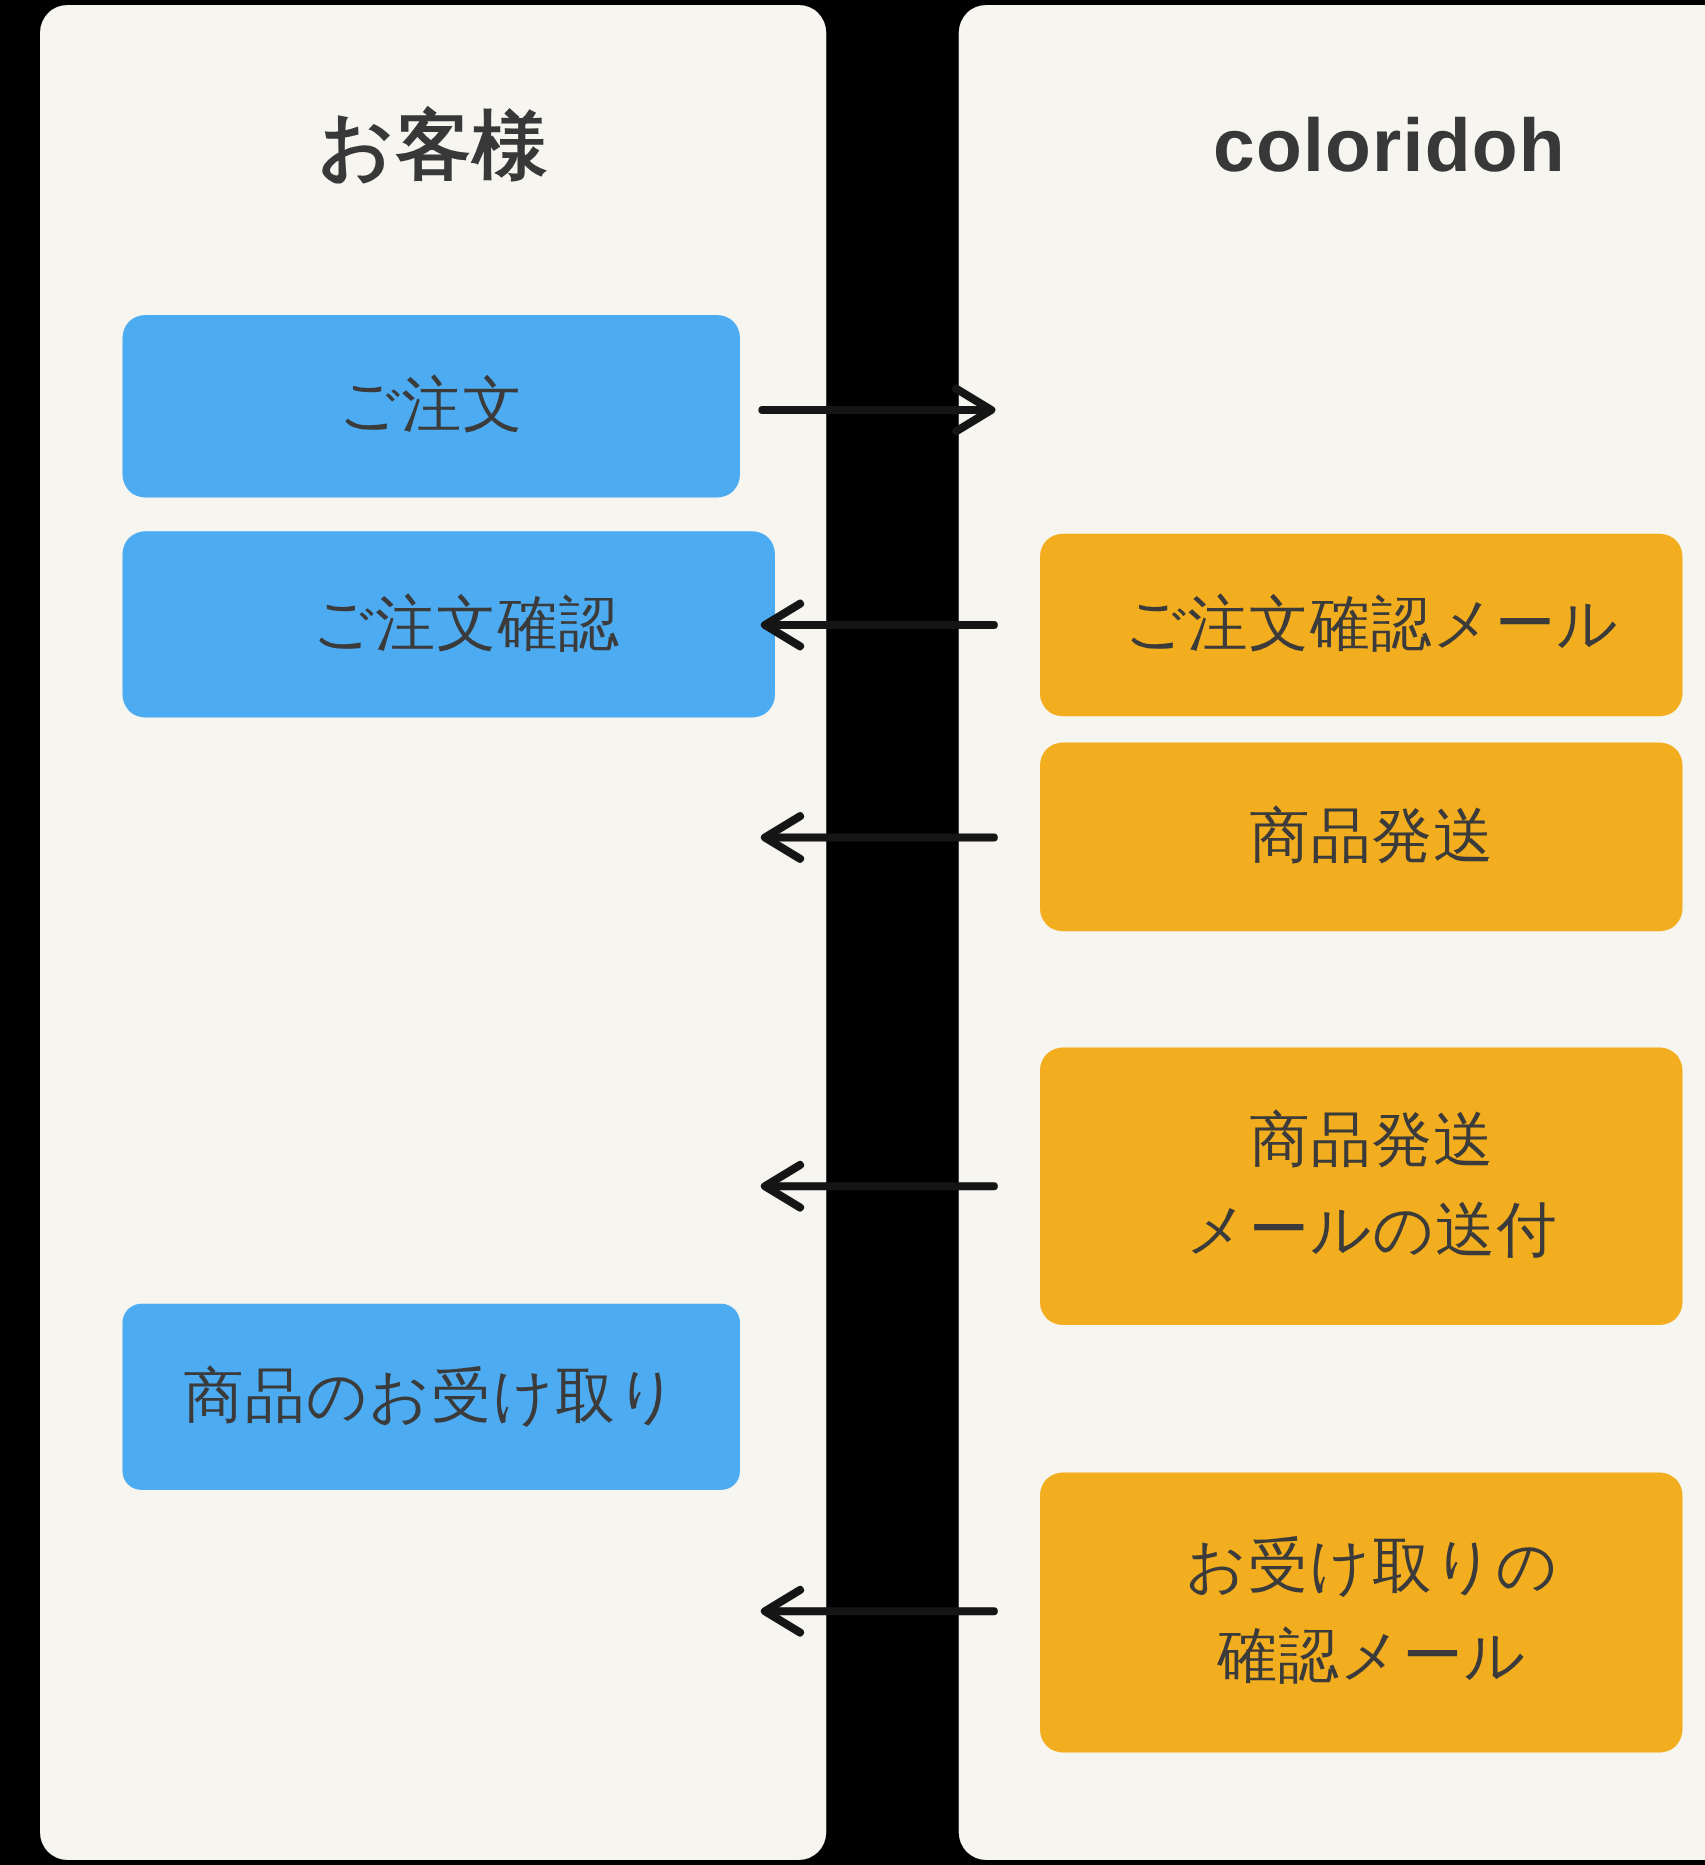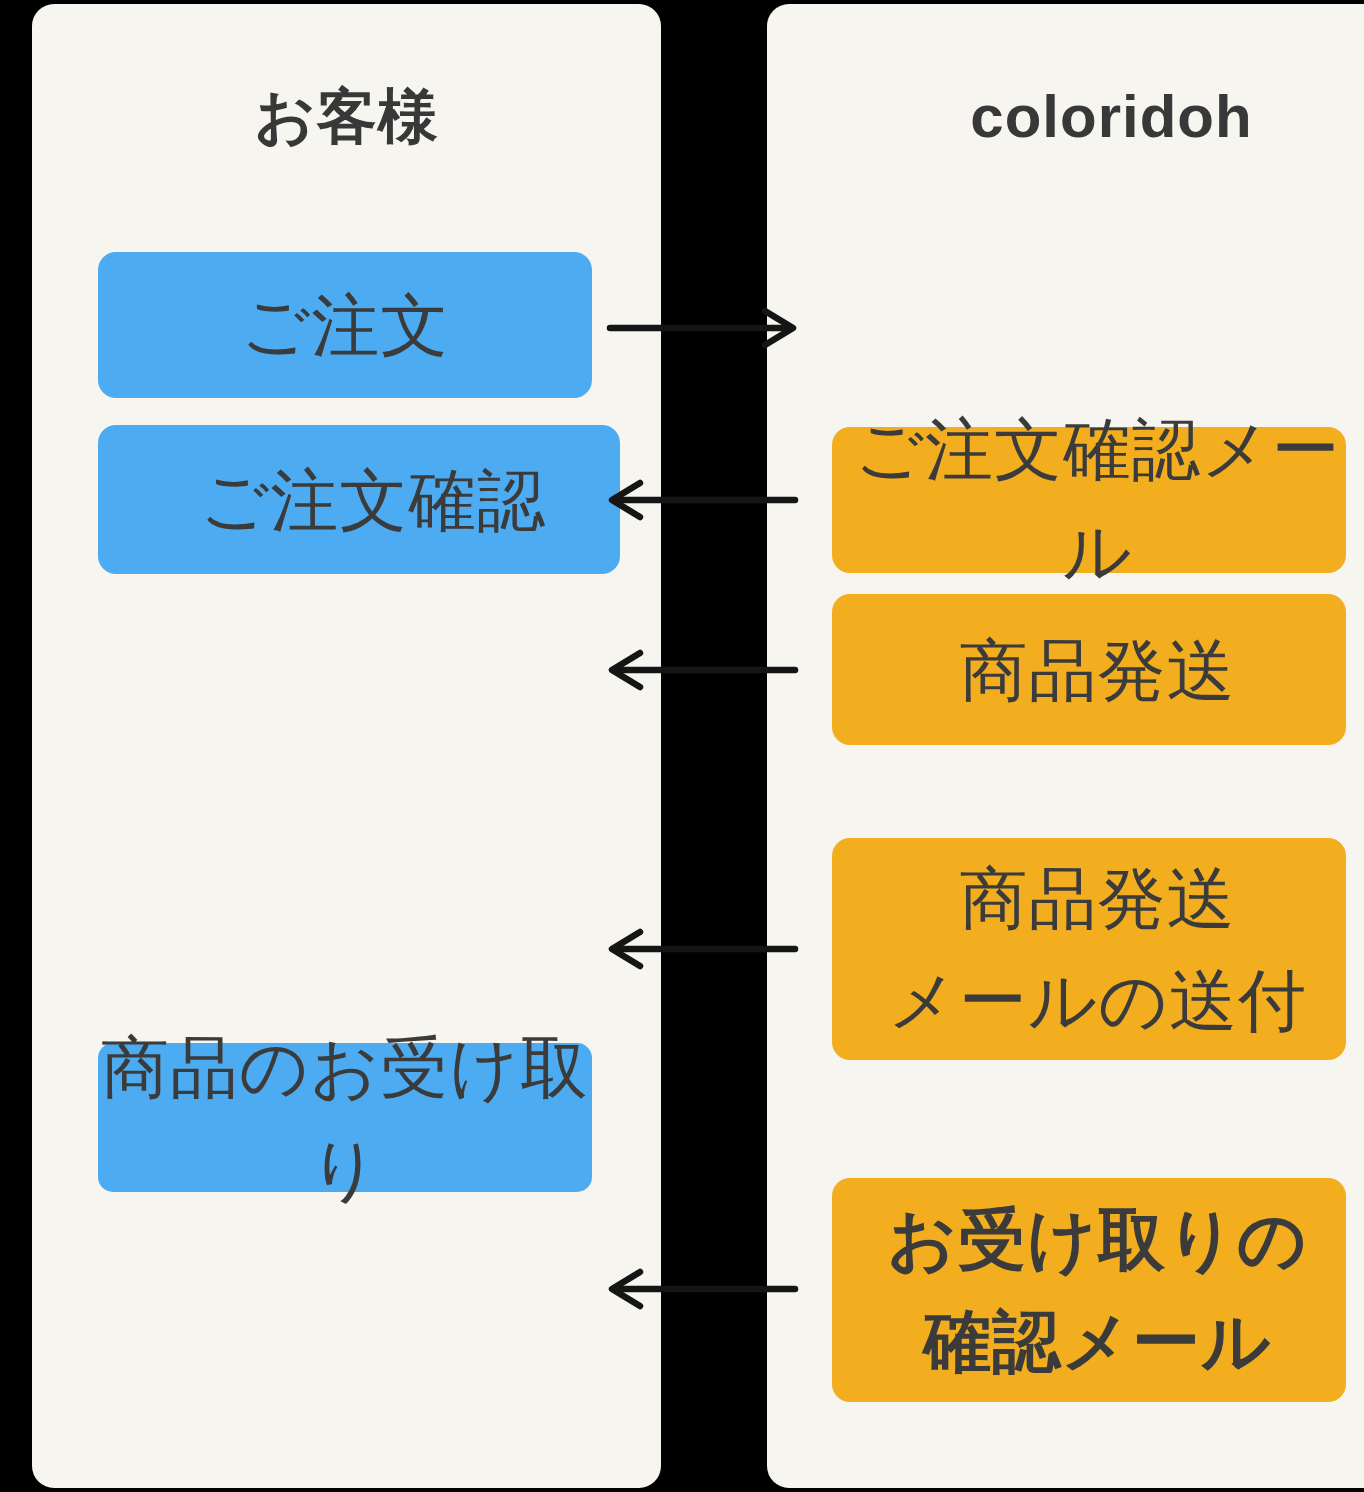--- a/index.html
+++ b/index.html
@@ -25,32 +25,32 @@
   .panel-title{
     position:absolute;z-index:2;width:629px;top:84px;
     text-align:center;font-size:60px;line-height:66px;font-weight:700;
     color:#383838;letter-spacing:1px;
   }
   .panel-title.left{left:0;}
   .panel-title.right{left:765px;}
   .box{
     position:absolute;z-index:2;border-radius:18px;
     display:flex;align-items:center;justify-content:center;
-    font-size:68px;line-height:1.5;font-weight:500;color:var(--text);
+    font-size:48px;line-height:1.5;font-weight:500;color:var(--text);
     text-align:center;white-space:pre-line;letter-spacing:1px;
   }
   .box.blue{background:var(--blue);left:66px;width:494px;}
   .box.orange{background:var(--orange);left:800px;width:497px;padding-left:17px;}
   .box-order{top:252px;height:146px;}
   .box-order-confirm{top:425px;height:149px;padding-left:28px;}
   .box-receive{top:1043px;height:149px;border-radius:15px;}
   .box-confirm-mail{top:427px;height:146px;}
   .box-ship{top:594px;height:151px;}
   .box-ship-mail{top:838px;height:222px;}
-  .box-receipt-mail{top:1178px;height:224px;font-weight:bold;}
+  .box-receipt-mail{top:1178px;height:224px;}
   svg.arrows{
     position:absolute;left:0;top:0;z-index:5;pointer-events:none;
   }
   svg.arrows polyline{
     fill:none;stroke:var(--arrow);stroke-width:6.5;
     stroke-linecap:round;stroke-linejoin:round;
   }
 </style>
 </head>
 <body>

